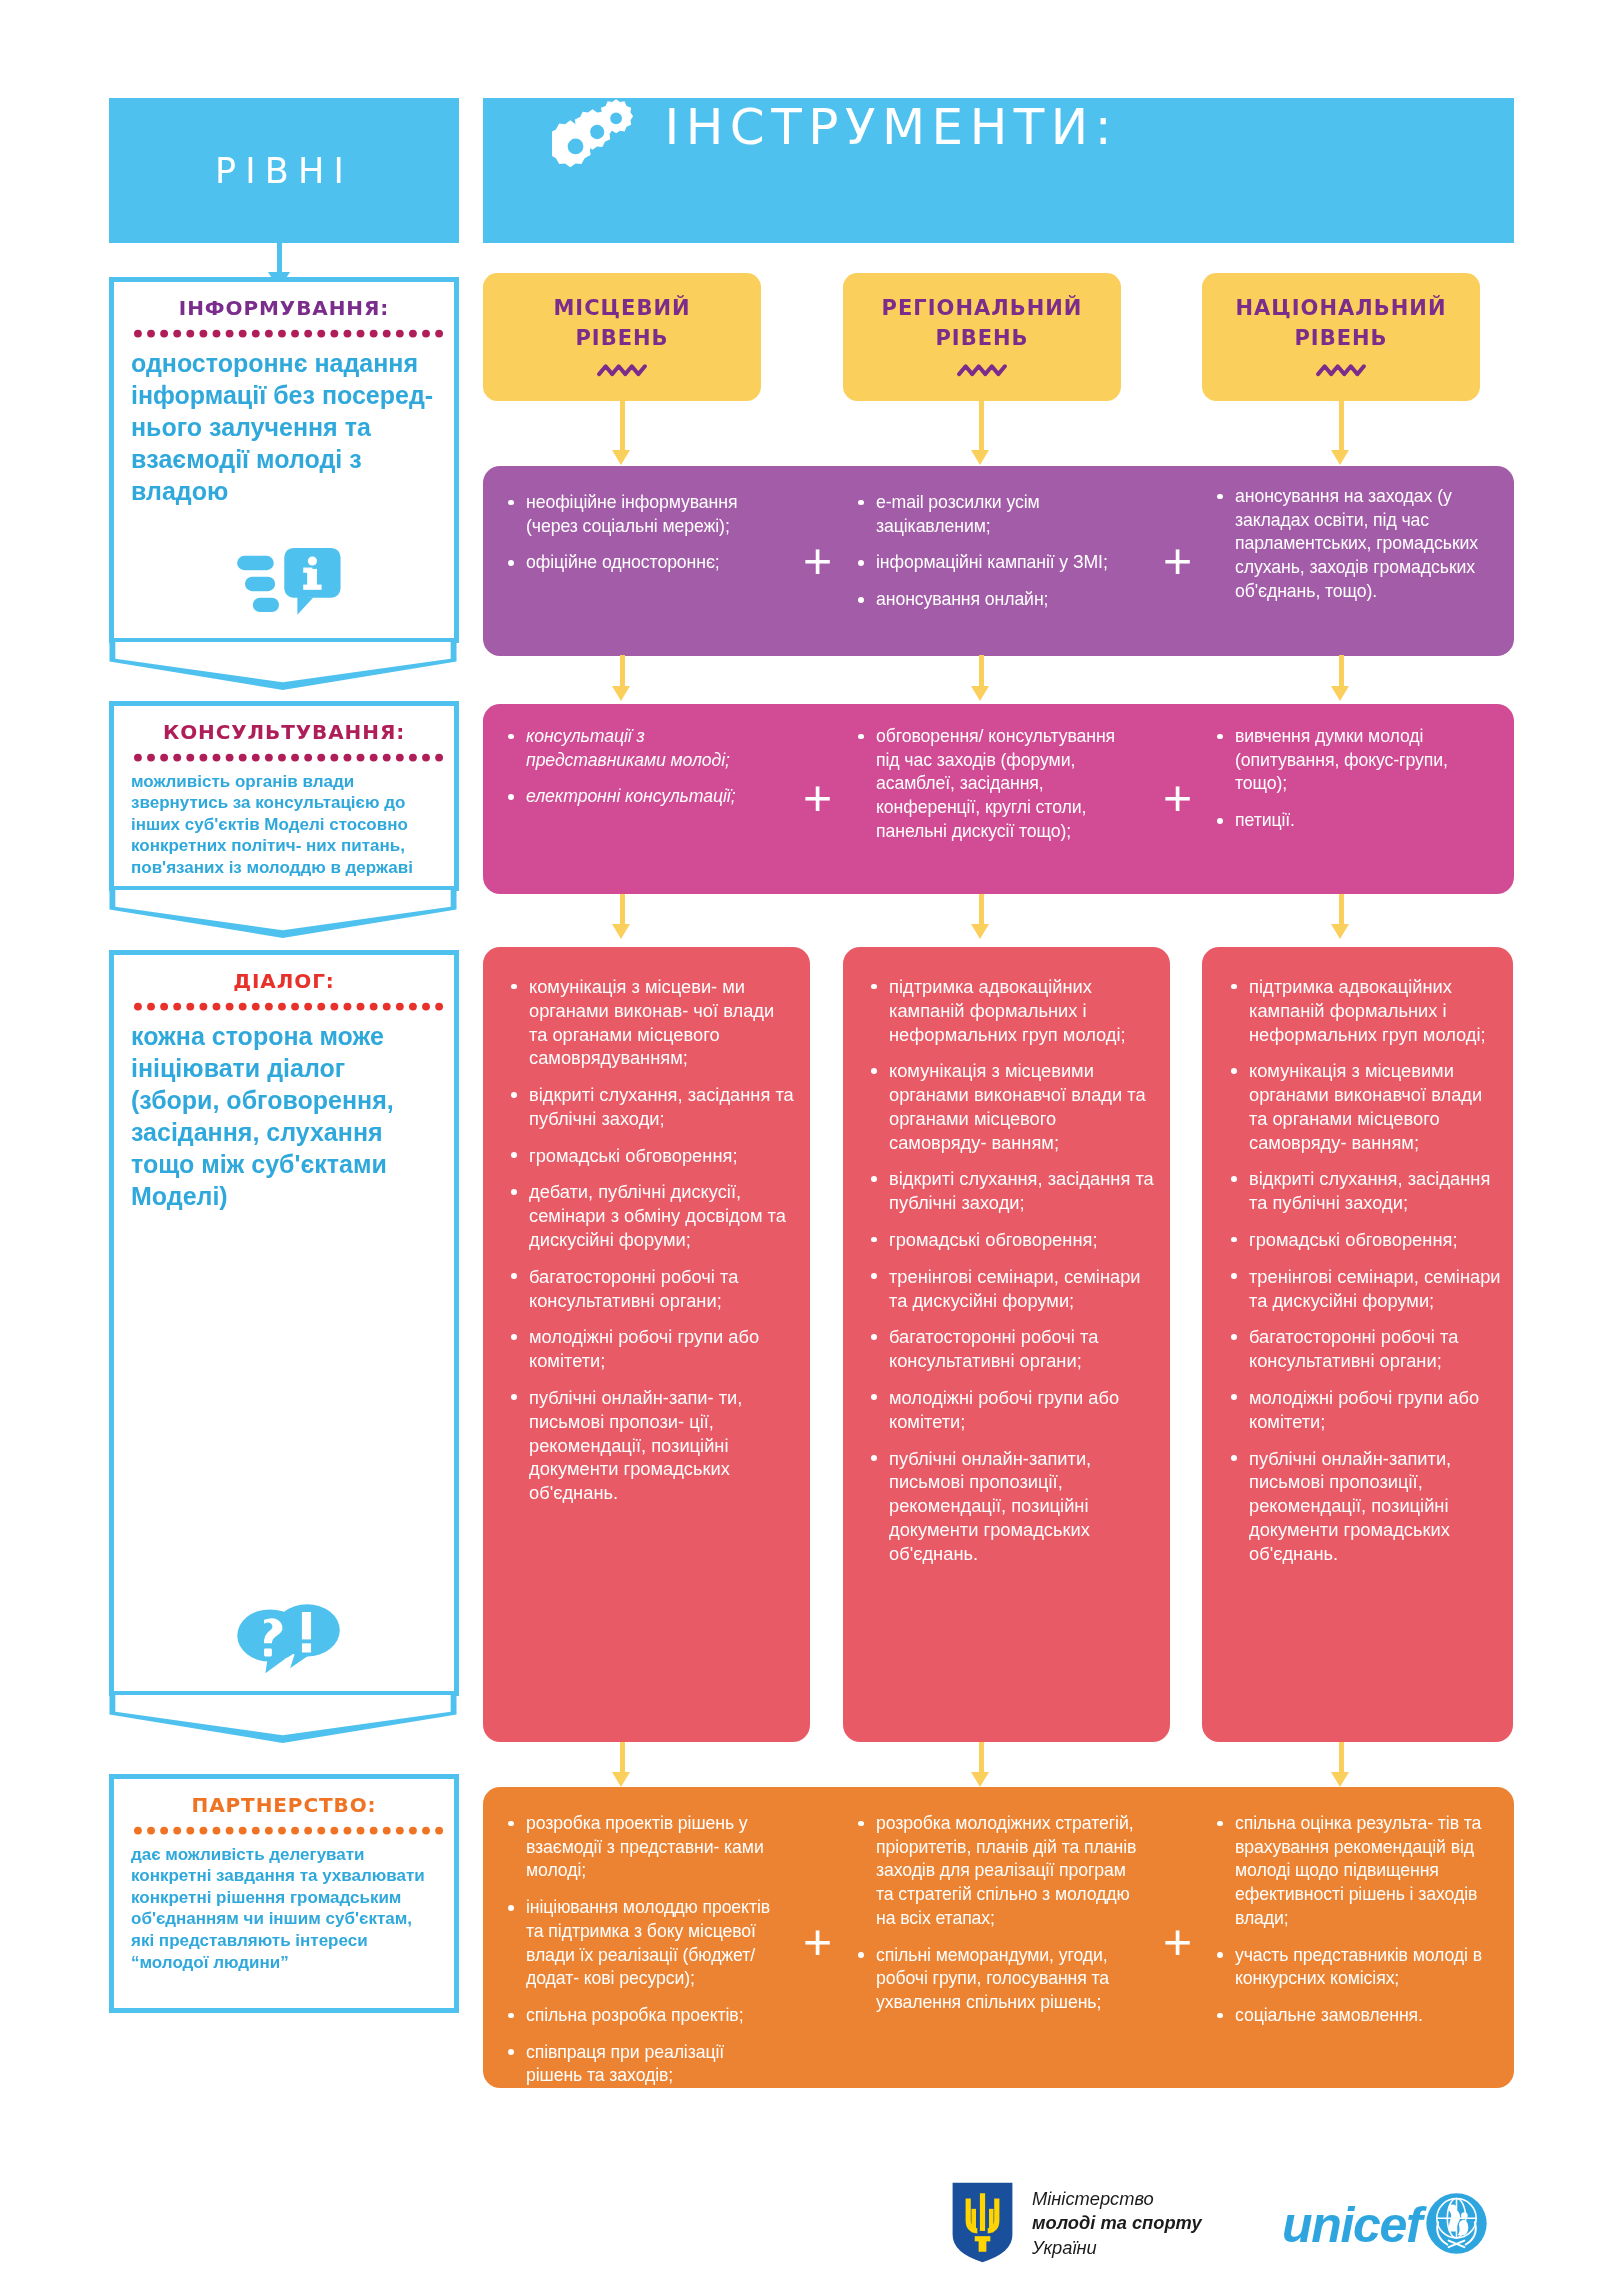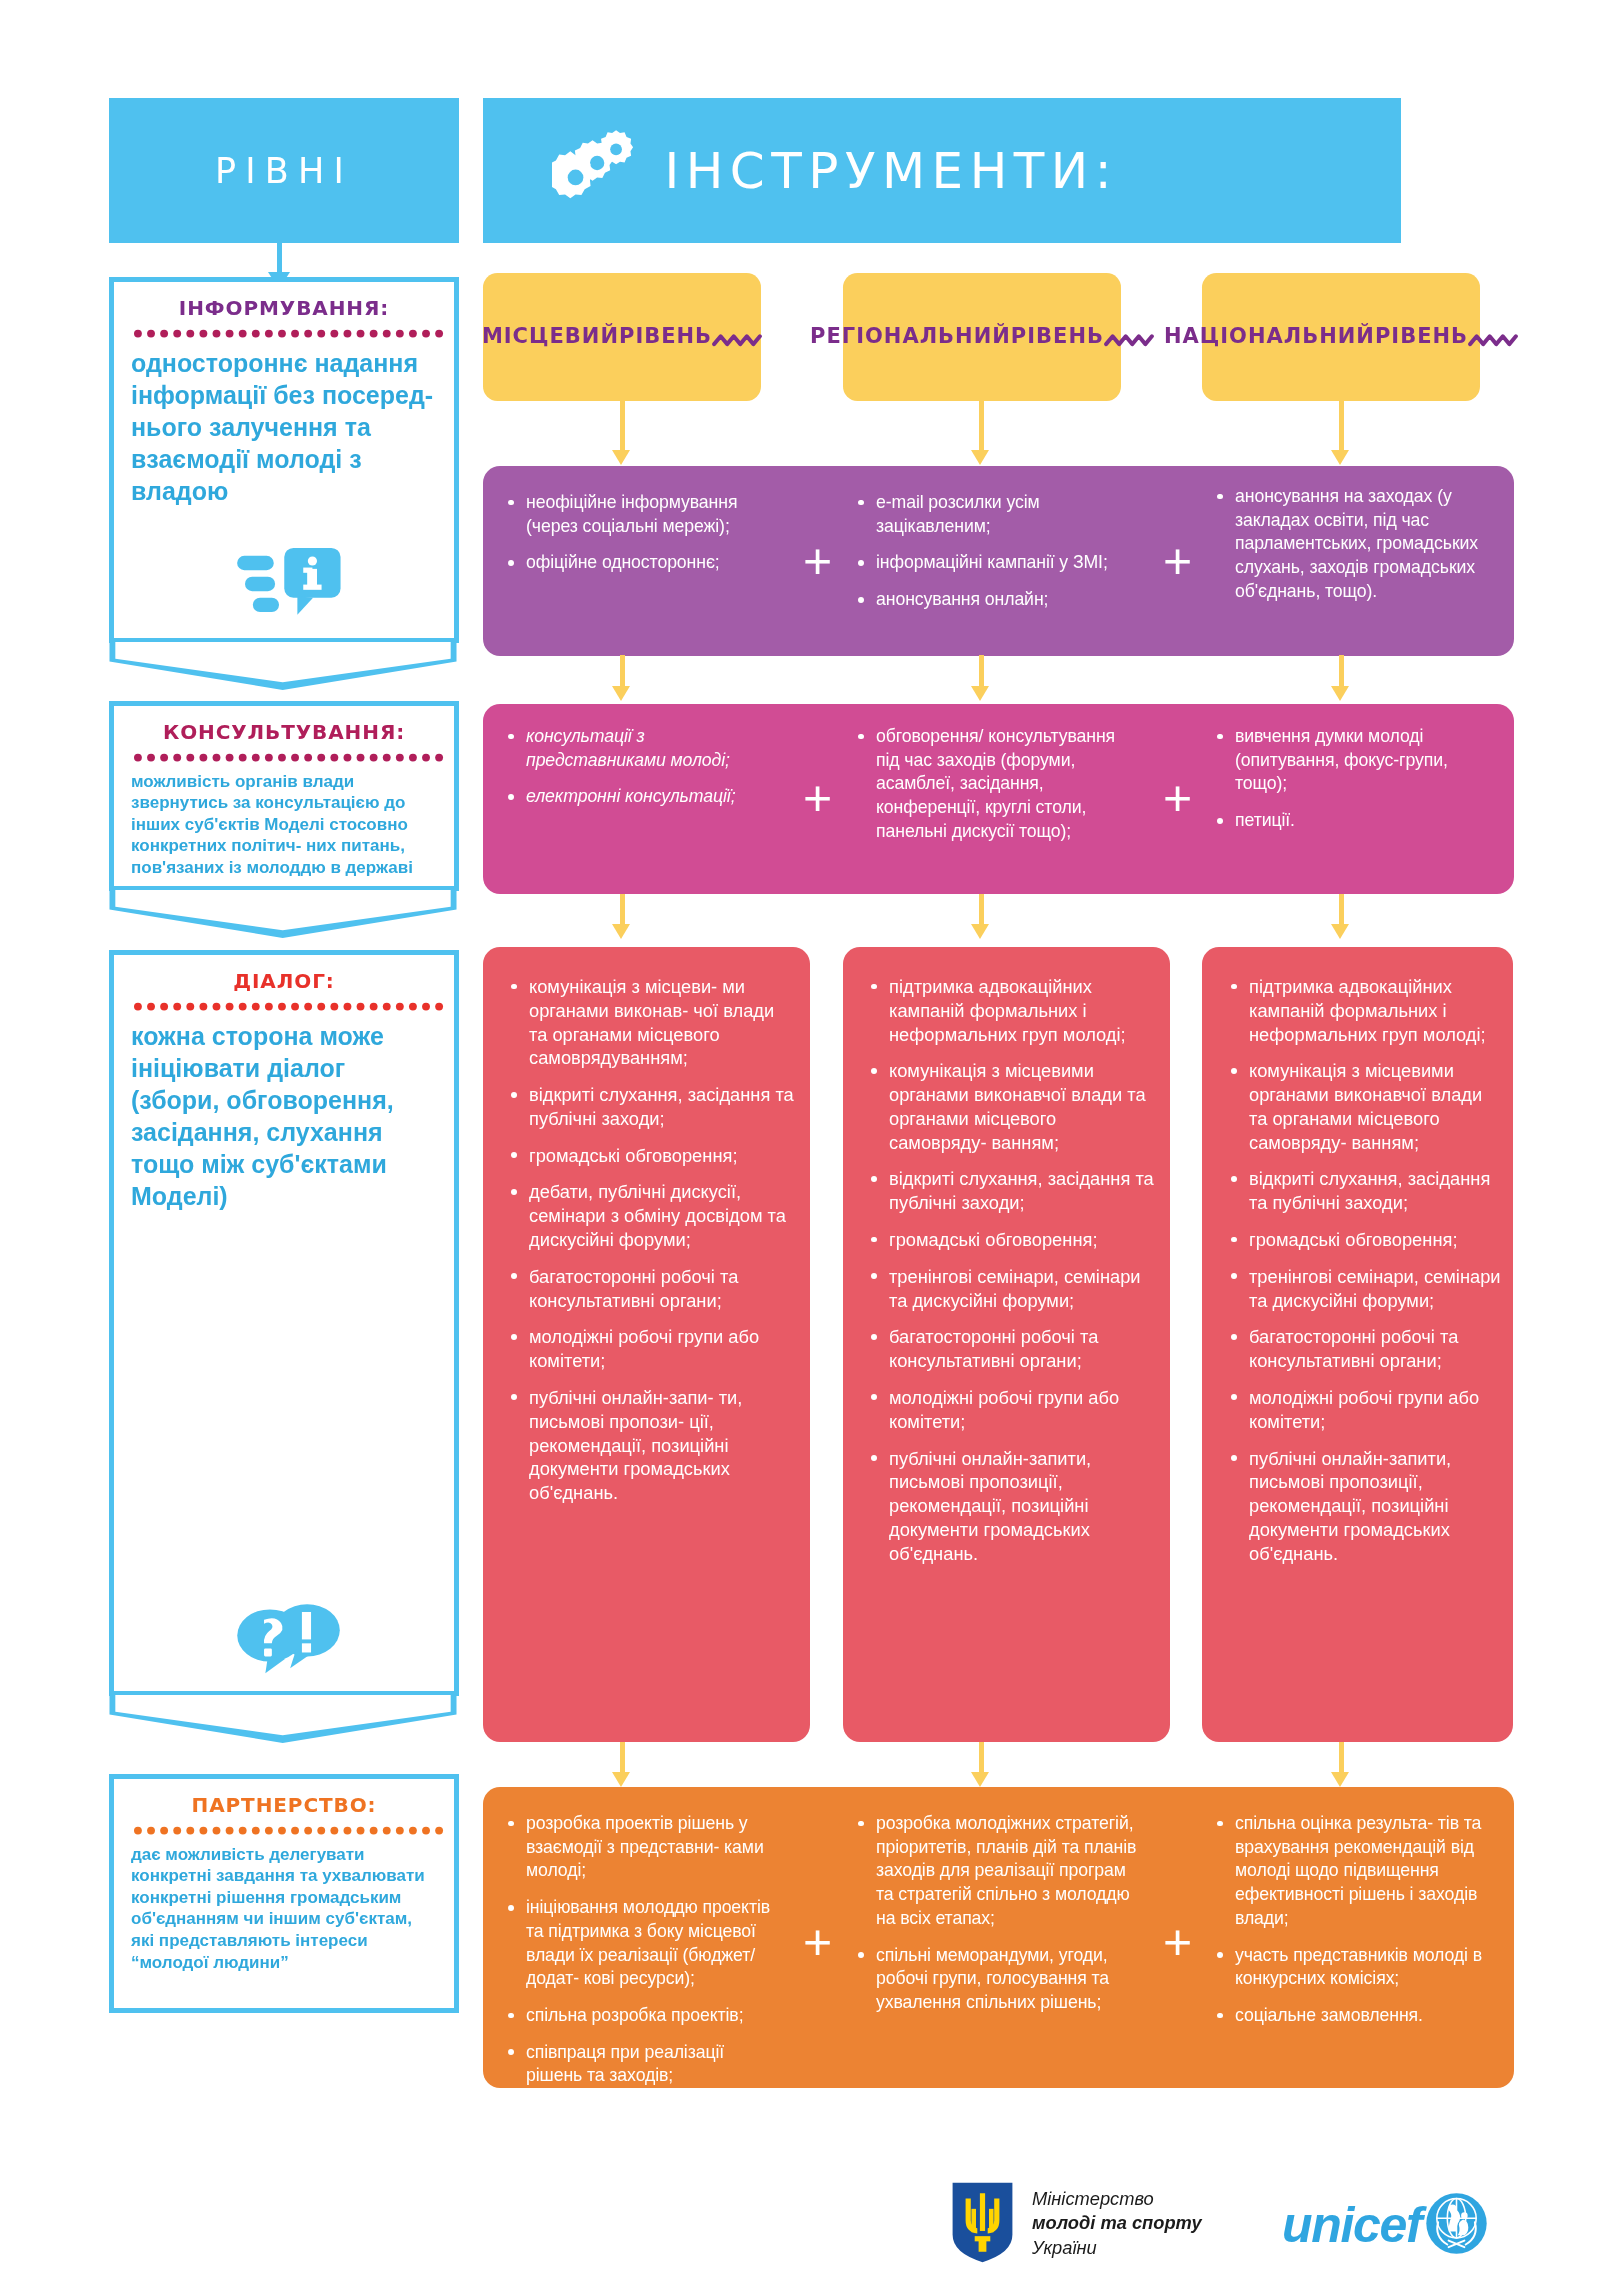--- a/index.html
+++ b/index.html
@@ -14,22 +14,22 @@
   
   .hdr-levels{
     position:absolute;left:109px;top:98px;width:350px;height:145px;
     background:#4FC1EF;display:flex;align-items:center;justify-content:center;
   }
   .hdr-levels span{
     color:#fff;font-size:35px;letter-spacing:9.2px;font-weight:400;
     font-family:"DejaVu Sans",sans-serif;
   }
   .hdr-tools{
-    position:absolute;left:483px;top:98px;width:918px;height:145px;
-    background:#4FC1EF;display:flex;align-items:center;
+    position:absolute;left:483px;top:98px;width:1031px;height:145px;
+    background:#4FC1EF;display:flex;
   }
   .hdr-tools .gears{margin-left:69px;margin-right:27.5px;display:block;}
   .hdr-tools span{
     color:#fff;font-size:50px;letter-spacing:6.5px;font-weight:400;
     font-family:"DejaVu Sans",sans-serif;
   }
 
   
   .hdr-arrow{position:absolute;left:277px;top:243px;width:5.2px;height:34px;background:#4FC1EF;}
   .hdr-arrow:after{
@@ -56,21 +56,21 @@
   
   .tail{position:absolute;left:-5.9px;width:350px;height:48px;overflow:hidden;}
   .tail svg{display:block;}
 
   .lvl-icon{position:absolute;left:0;width:350px;text-align:center;}
 
   
   .colhead{
     position:absolute;top:273px;width:278px;height:128px;
     background:#FBCF5C;border-radius:14.4px;
-    display:flex;align-items:center;justify-content:center;
+    display:flex;flex-direction:column;align-items:center;justify-content:center;
   }
   .colhead b{
     display:block;color:#7B2D8B;font-size:21px;font-weight:bold;letter-spacing:1px;
     text-align:center;line-height:1.42;font-family:"DejaVu Sans",sans-serif;
   }
   .colhead .squig{margin-top:9.2px;}
 
   
   .yline{position:absolute;width:4.6px;background:#FBCF5C;}
   .yarrow{position:absolute;width:0;height:0;

